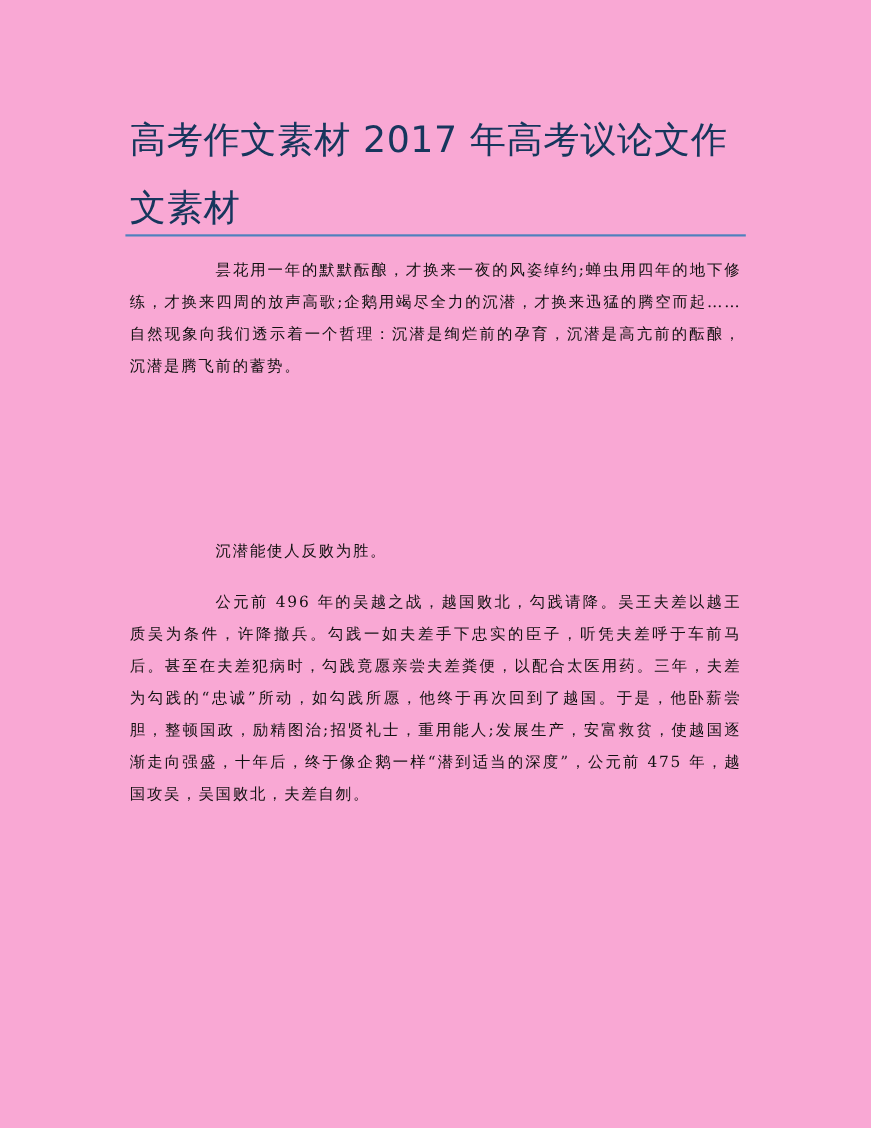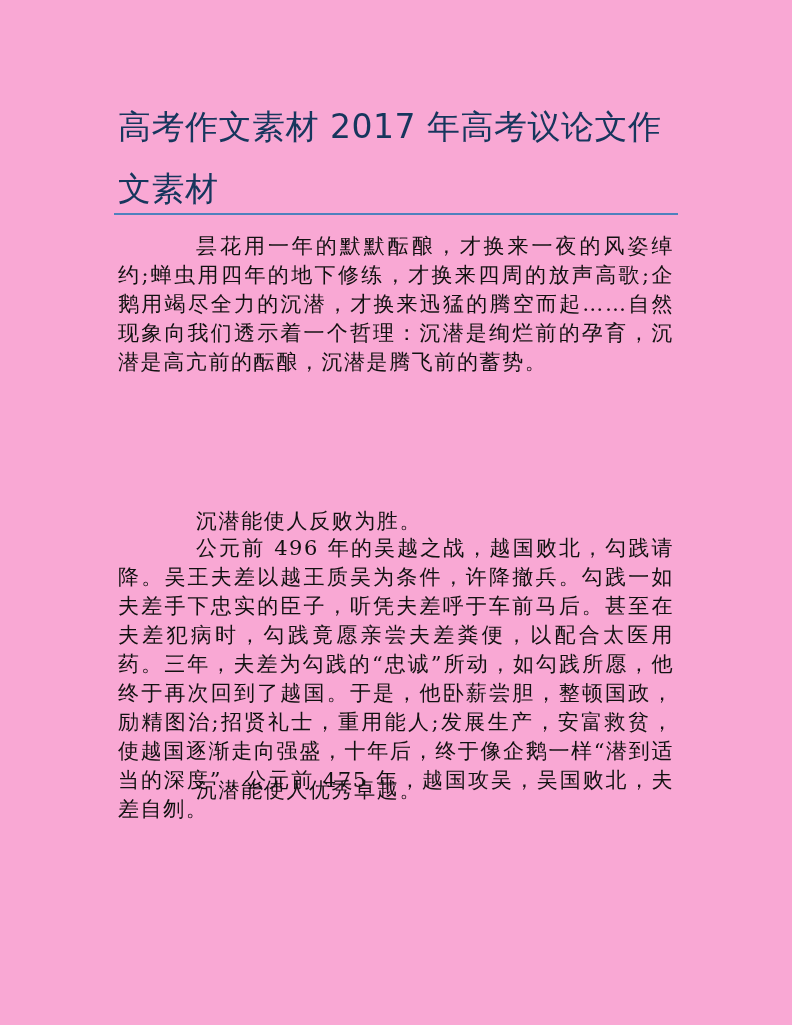--- a/index.html
+++ b/index.html
@@ -11,29 +11,28 @@
     font-size: 33px; line-height: 62px; color: #17365d; letter-spacing: 0.5px;
     margin: 0; font-weight: normal;
   }
   .rule {
     position: absolute; left: 114px; top: 213px; width: 564px; height: 2px;
     background: #4f81bd;
   }
   .body-text {
     position: absolute; left: 118px; width: 556px;
     font-family: "DejaVu Serif", "Liberation Serif", serif;
-    font-size: 21px; color: #111; line-height: 29px; letter-spacing: 1.6px;
+    font-size: 14px; color: #111; line-height: 29px; letter-spacing: 1.6px;
     margin: 0; text-align: justify;
   }
   .indent { text-indent: 78px; }
 </style>
 </head>
 <body>
 
 <div class="page">
   <h1 class="title">高考作文素材 2017 年高考议论文作文素材</h1>
   <div class="rule"></div>
 
   <p class="body-text indent" style="top:232px;">昙花用一年的默默酝酿，才换来一夜的风姿绰约;蝉虫用四年的地下修练，才换来四周的放声高歌;企鹅用竭尽全力的沉潜，才换来迅猛的腾空而起……自然现象向我们透示着一个哲理：沉潜是绚烂前的孕育，沉潜是高亢前的酝酿，沉潜是腾飞前的蓄势。</p>
-  <p class="body-text indent" style="top:487px;margin-top:20px;">沉潜能使人反败为胜。</p>
+  <p class="body-text indent" style="top:487px;">沉潜能使人反败为胜。</p>
   <p class="body-text indent" style="top:534px;">公元前 496 年的吴越之战，越国败北，勾践请降。吴王夫差以越王质吴为条件，许降撤兵。勾践一如夫差手下忠实的臣子，听凭夫差呼于车前马后。甚至在夫差犯病时，勾践竟愿亲尝夫差粪便，以配合太医用药。三年，夫差为勾践的“忠诚”所动，如勾践所愿，他终于再次回到了越国。于是，他卧薪尝胆，整顿国政，励精图治;招贤礼士，重用能人;发展生产，安富救贫，使越国逐渐走向强盛，十年后，终于像企鹅一样“潜到适当的深度”，公元前 475 年，越国攻吴，吴国败北，夫差自刎。</p>
-  <p class="body-text indent" style="top:776px;">沉潜能使人优秀卓越。</p>
 </div>
 
 </body></html>

